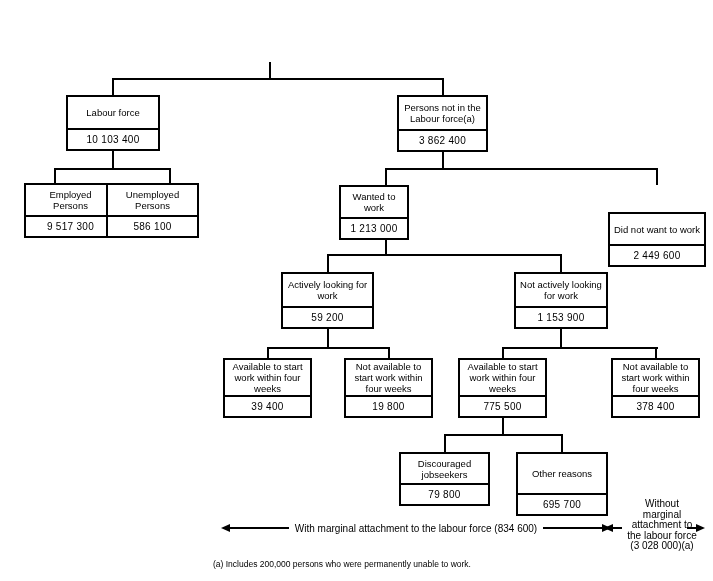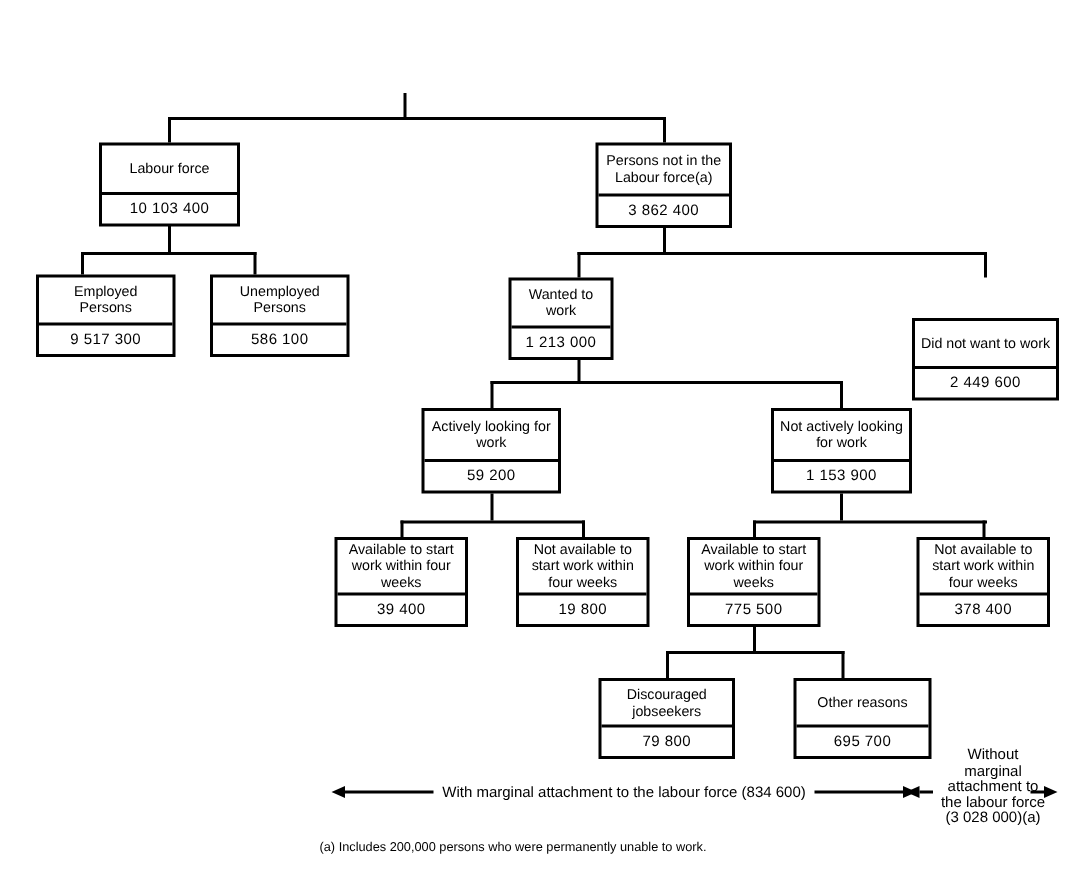--- a/index.html
+++ b/index.html
@@ -56,21 +56,21 @@
 Labour force(a)</div>
     <div class="value">3 862 400</div>
   </div>
 
   <div class="node" style="left:24px;top:183px;width:93px;height:55px;">
     <div class="label">Employed
 Persons</div>
     <div class="value">9 517 300</div>
   </div>
 
-  <div class="node" style="left:140px;top:183px;width:93px;height:55px;">
+  <div class="node" style="left:106px;top:183px;width:93px;height:55px;">
     <div class="label">Unemployed
 Persons</div>
     <div class="value">586 100</div>
   </div>
 
   <div class="node" style="left:339px;top:185px;width:70px;height:55px;">
     <div class="label">Wanted to work</div>
     <div class="value">1 213 000</div>
   </div>
 
@@ -118,21 +118,21 @@
 four weeks</div>
     <div class="value">378 400</div>
   </div>
 
   <div class="node" style="left:399px;top:452px;width:91px;height:54px;">
     <div class="label">Discouraged
 jobseekers</div>
     <div class="value">79 800</div>
   </div>
 
-  <div class="node" style="left:516px;top:452px;width:92px;height:54px;margin-left:13px;">
+  <div class="node" style="left:516px;top:452px;width:92px;height:64px;">
     <div class="label">Other reasons</div>
     <div class="value">695 700</div>
   </div>
 
   <div class="line" style="left:269px;top:62px;width:2px;height:16px;"></div>
   <div class="line" style="left:112px;top:78px;width:332px;height:2px;"></div>
   <div class="line" style="left:112px;top:78px;width:2px;height:17px;"></div>
   <div class="line" style="left:442px;top:78px;width:2px;height:17px;"></div>
 
   <div class="line" style="left:112px;top:150px;width:2px;height:18px;"></div>

